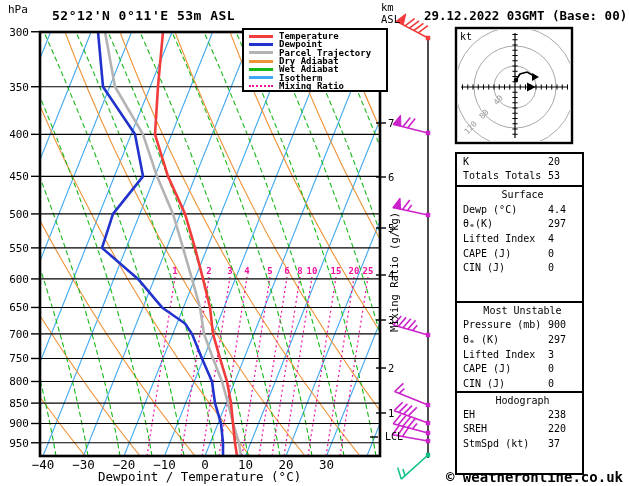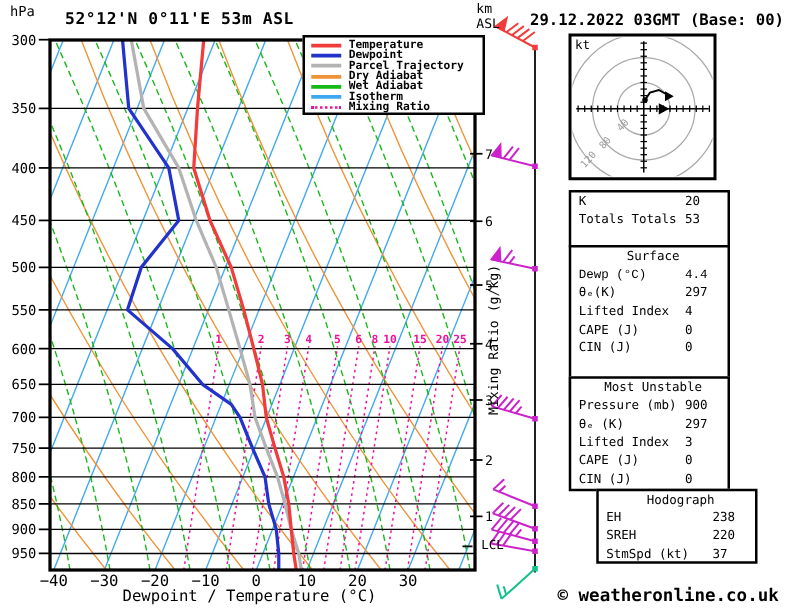--- a/index.html
+++ b/index.html
@@ -386,25 +386,25 @@
     <div class="tbox" style="top: 152px; height: 46px;">
       <div class="trow" style="height: 14px;">
         <span class="tlabel">K</span>
         <span class="tval">20</span>
       </div>
       <div class="trow" style="height: 14px;">
         <span class="tlabel">Totals Totals</span>
         <span class="tval">53</span>
       </div>
     </div>
-    <div class="tbox" style="top: 196px; height: 130px;">
+    <div class="tbox" style="top: 185px; height: 130px;">
       <div class="trow" style="height: 14.7143px;">
         <div class="thead">Surface</div>
       </div>
-      <div class="trow" style="height: 14.7143px; font-family: Liberation Mono, monospace;">
+      <div class="trow" style="height: 14.7143px;">
         <span class="tlabel">Dewp (°C)</span>
         <span class="tval">4.4</span>
       </div>
       <div class="trow" style="height: 14.7143px;">
         <span class="tlabel">θₑ(K)</span>
         <span class="tval">297</span>
       </div>
       <div class="trow" style="height: 14.7143px;">
         <span class="tlabel">Lifted Index</span>
         <span class="tval">4</span>
@@ -436,21 +436,21 @@
       </div>
       <div class="trow" style="height: 14.6667px;">
         <span class="tlabel">CAPE (J)</span>
         <span class="tval">0</span>
       </div>
       <div class="trow" style="height: 14.6667px;">
         <span class="tlabel">CIN (J)</span>
         <span class="tval">0</span>
       </div>
     </div>
-    <div class="tbox" style="top: 391px; height: 60px; margin-left: 22px;">
+    <div class="tbox" style="top: 391px; height: 84px;">
       <div class="trow" style="height: 14.4px;">
         <div class="thead">Hodograph</div>
       </div>
       <div class="trow" style="height: 14.4px;">
         <span class="tlabel">EH</span>
         <span class="tval">238</span>
       </div>
       <div class="trow" style="height: 14.4px;">
         <span class="tlabel">SREH</span>
         <span class="tval">220</span>

